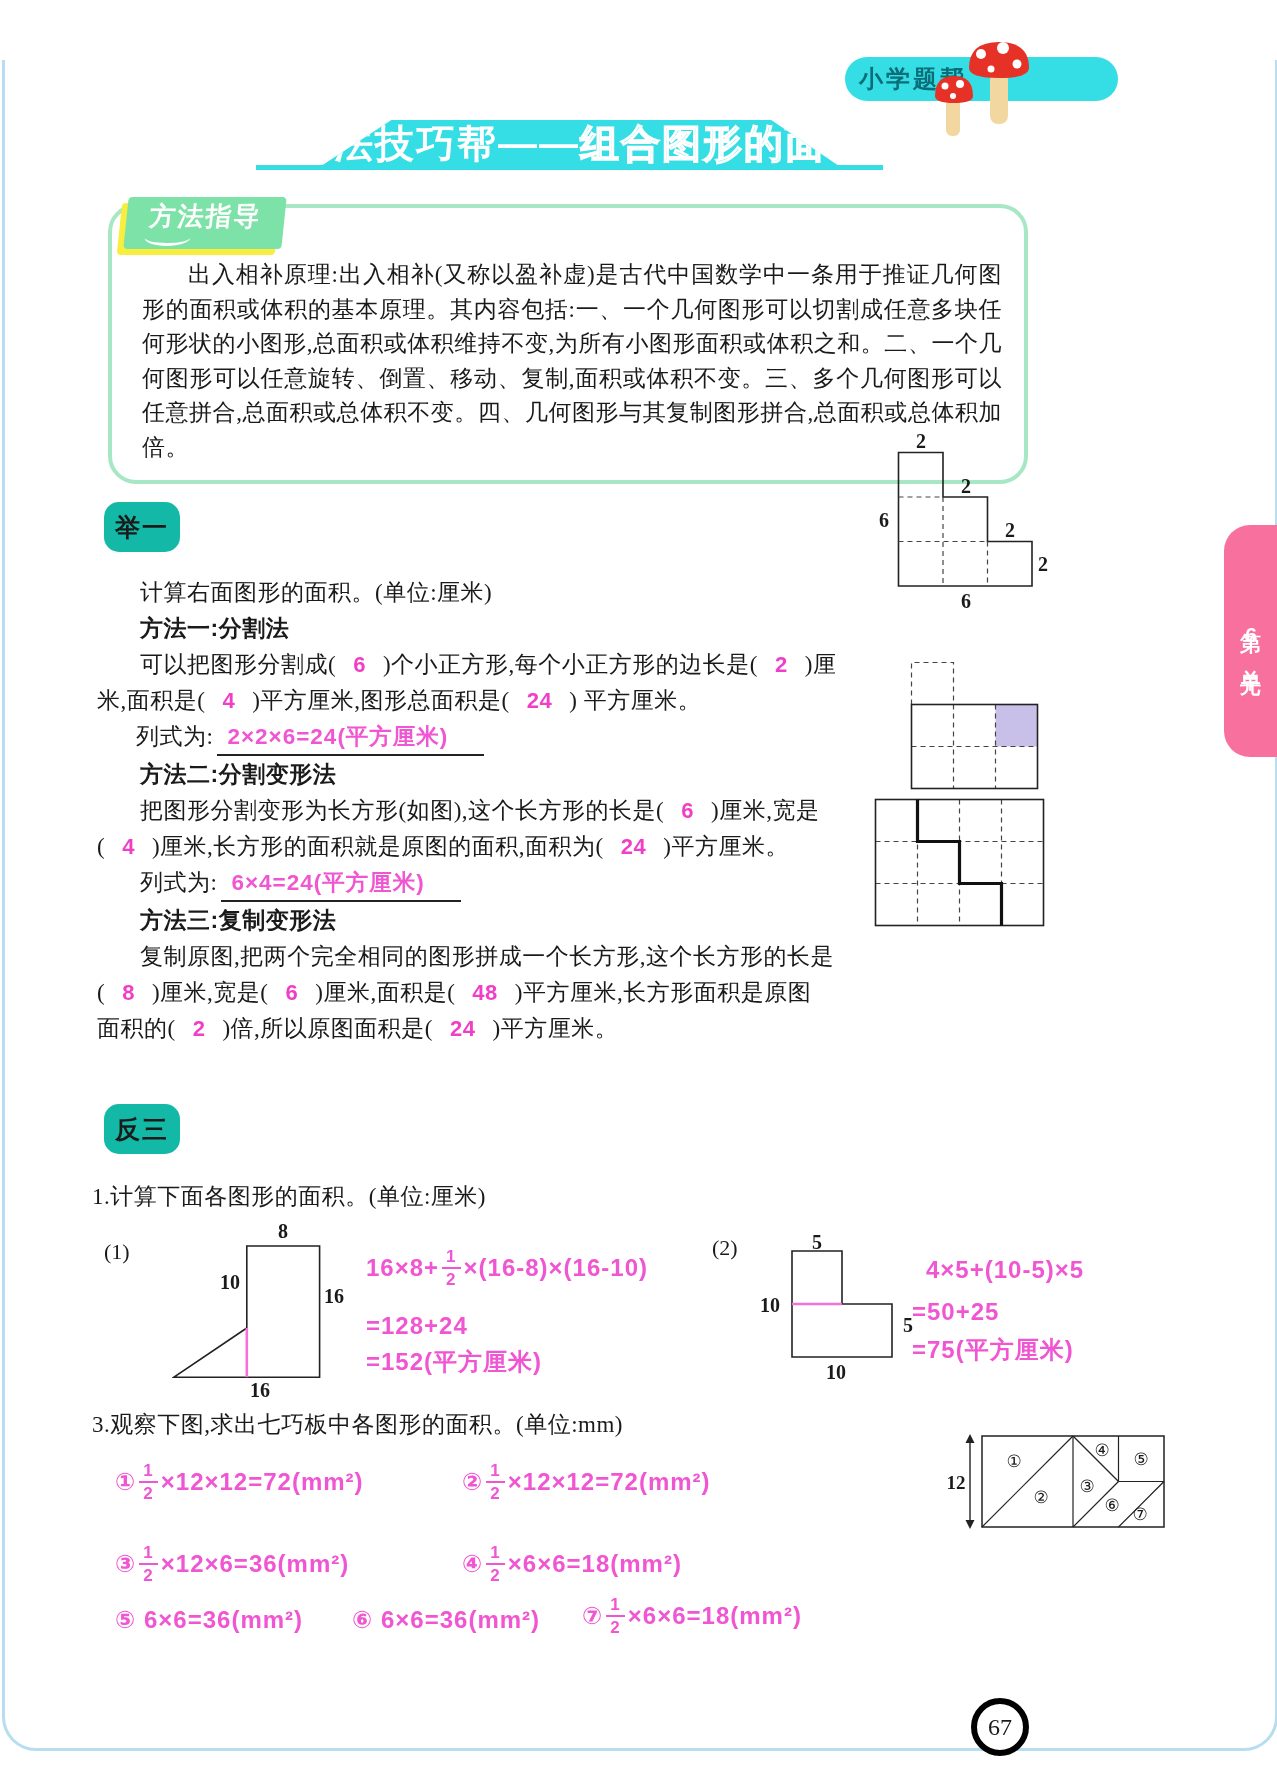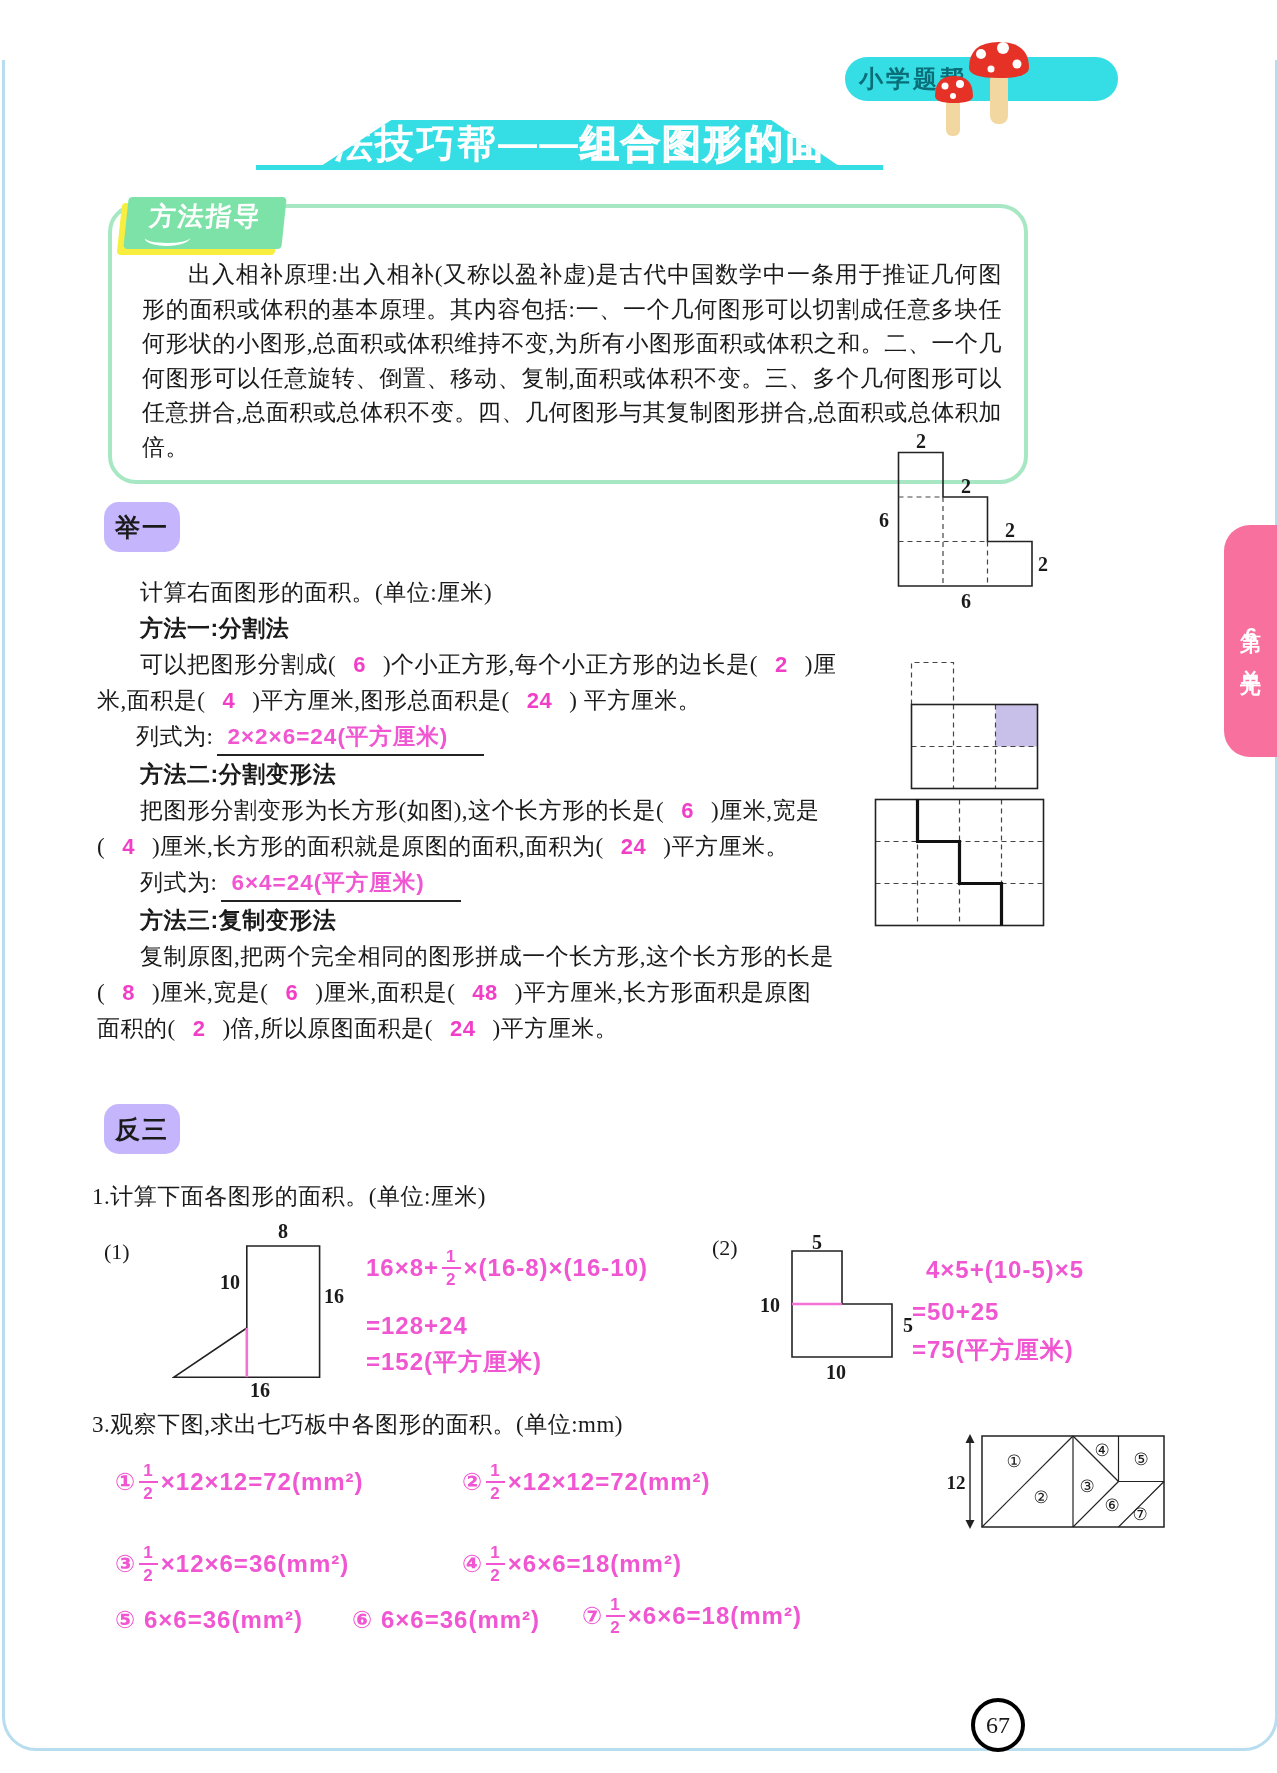--- a/index.html
+++ b/index.html
@@ -4,21 +4,21 @@
 <style>
   body{margin:0;background:#fff}
   #page{position:relative;width:1277px;height:1773px;background:#fff;overflow:hidden;
         font-family:"Liberation Serif","DejaVu Serif",serif;color:#1a1a1a}
   .abs{position:absolute}
   .tline{position:absolute;font-size:23px;line-height:27px;white-space:nowrap;letter-spacing:.5px}
   .htitle{font-family:Liberation Sans, sans-serif;font-weight:bold}
   .ans{color:#f03ec6;font-family:"Liberation Sans","DejaVu Sans",sans-serif;font-weight:bold;margin:0 17px;font-size:22px}
   .uline{display:inline-block;border-bottom:2px solid #222;padding:0 36px 4px 10px;margin-left:4px}
   .expr{color:#f055d2;font-family:"Liberation Sans","DejaVu Sans",sans-serif;font-weight:bold;font-size:22.5px;letter-spacing:1px}
-  .badge{position:absolute;width:76px;height:50px;background:#c4b5fd;border-radius:15px;display:flex;
+  .badge{position:absolute;width:76px;height:50px;background:#14b8a6;border-radius:15px;display:flex;
          align-items:center;justify-content:center;font-size:25px;font-weight:bold;letter-spacing:2px}
   .psol{position:absolute;color:#f055d2;font-family:"Liberation Sans","DejaVu Sans",sans-serif;
         font-weight:bold;font-size:24px;white-space:nowrap;letter-spacing:1px}
   .frac{display:inline-block;vertical-align:-9px;text-align:center;line-height:1;margin:0 3px;font-size:17px}
   .frac b{display:block;padding:0 4px 2px;border-bottom:2px solid currentColor;font-weight:inherit}
   .frac i{display:block;padding-top:2px;font-style:normal}
   .figlab{position:absolute;font-weight:bold;font-size:20px;transform:translate(-50%,-50%);white-space:nowrap}
   .plab{position:absolute;font-size:22px;white-space:nowrap}
   .piece{position:absolute;font-size:17px;transform:translate(-50%,-50%)}
   #frame{left:2px;top:60px;width:1270px;height:1688px;border-left:3px solid #b7ddef;
@@ -37,21 +37,21 @@
             box-shadow:-6px 6px 0 #f7ee3f;display:flex;align-items:flex-start;justify-content:center;color:#fff;
             font-weight:bold;font-size:26px;font-family:"Liberation Sans","DejaVu Sans",sans-serif;
             letter-spacing:2px;border-radius:4px;padding-top:2px}
   #swoosh{position:absolute;bottom:3px;left:20px;width:46px;height:14px;border-bottom:3px solid #fff;border-radius:50%}
   #guidetext{position:absolute;left:142px;top:258px;width:860px;font-size:23px;line-height:34.5px;
              text-align:justify;text-indent:2em;letter-spacing:.5px}
   #sidetab{left:1224px;top:525px;width:53px;height:232px;background:#f8719e;border-radius:26px 0 0 26px;
            display:flex;align-items:center;justify-content:center;writing-mode:vertical-rl;text-orientation:upright;
            color:#fff;font-weight:bold;font-size:21px;letter-spacing:7px;
            font-family:"Liberation Sans","DejaVu Sans",sans-serif}
-  #pnum{left:971px;top:1698px;width:46px;height:46px;border:4px solid #000000;border-radius:50%;
+  #pnum{left:971px;top:1698px;width:46px;height:46px;border:6px solid #000000;border-radius:50%;
         display:flex;align-items:center;justify-content:center;font-size:24px;background:#fff}
 </style>
 </head>
 <body>
 
 <div id="page">
 
   <div id="frame" class="abs"></div>
 
   <div id="pill" class="abs">

